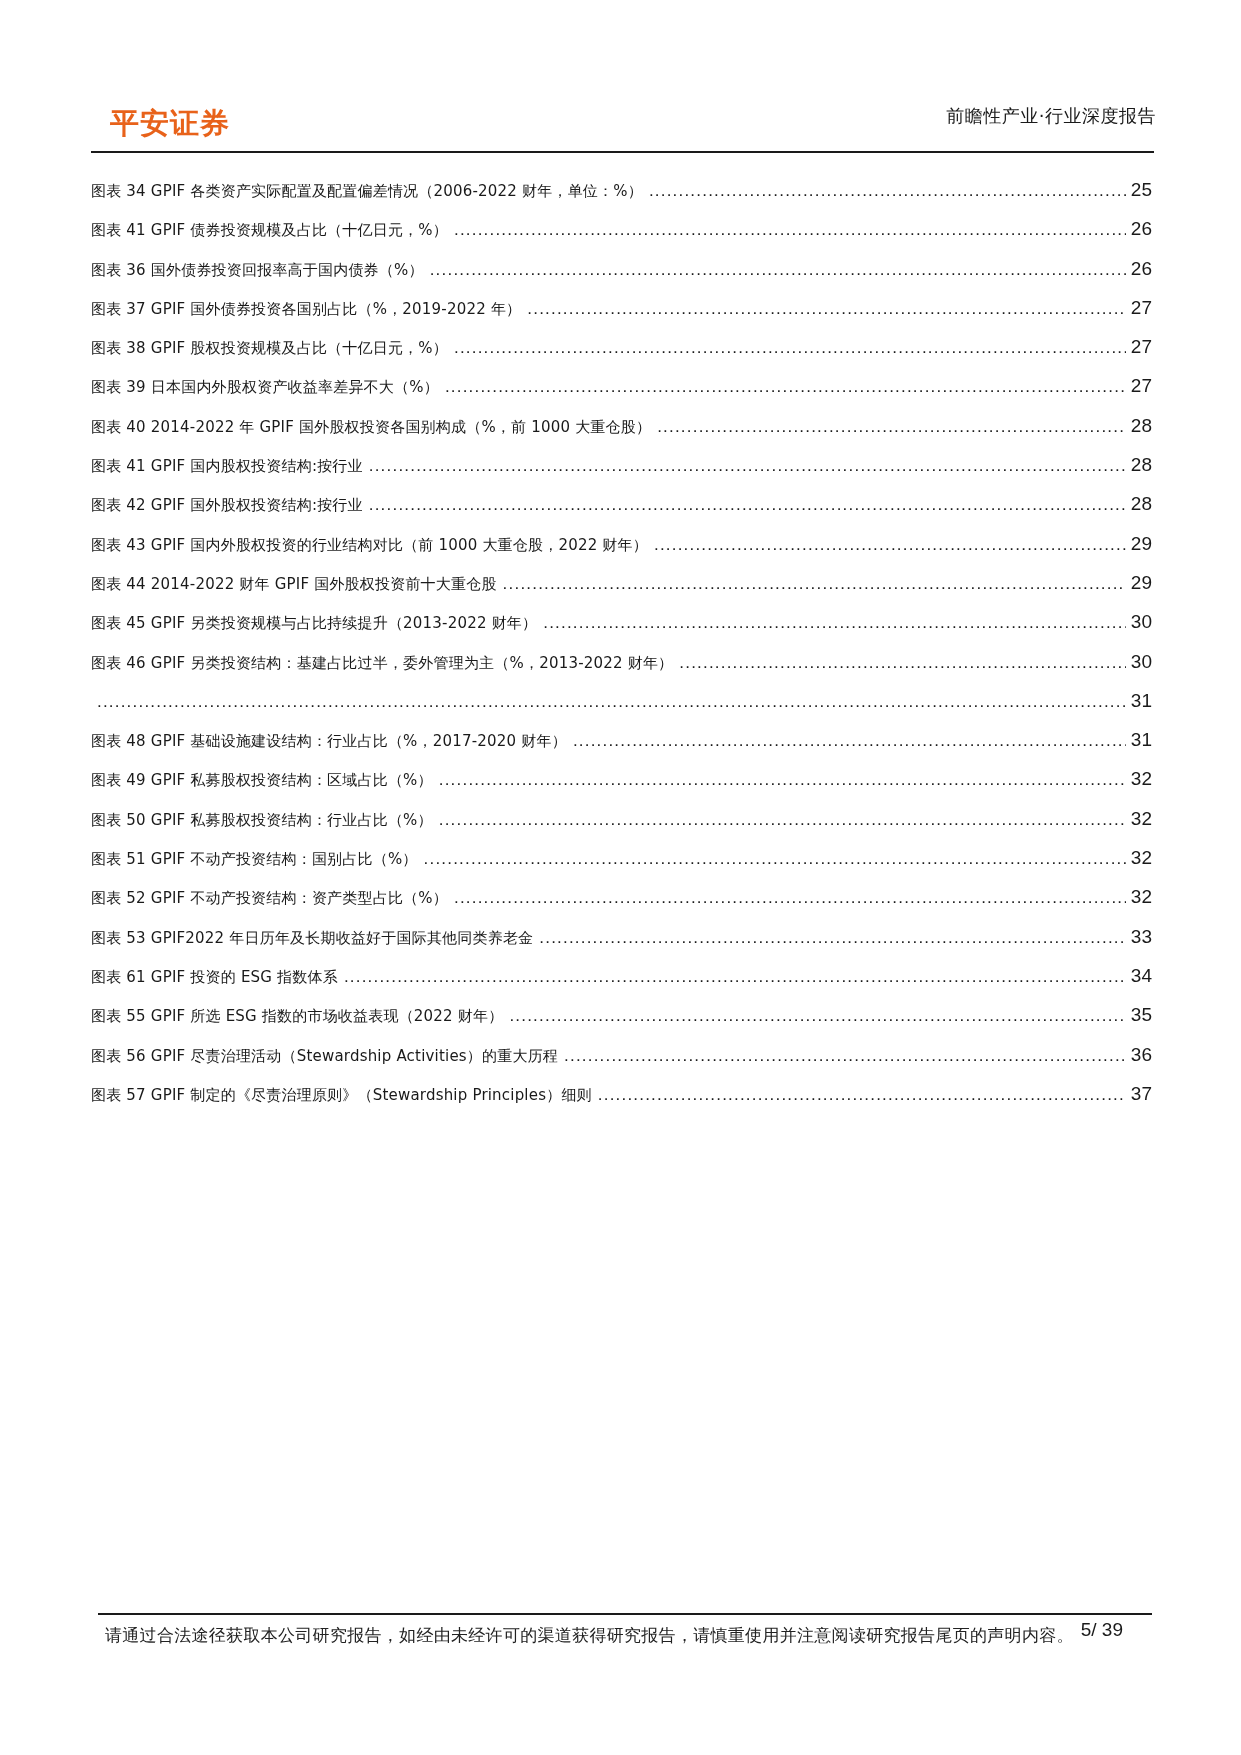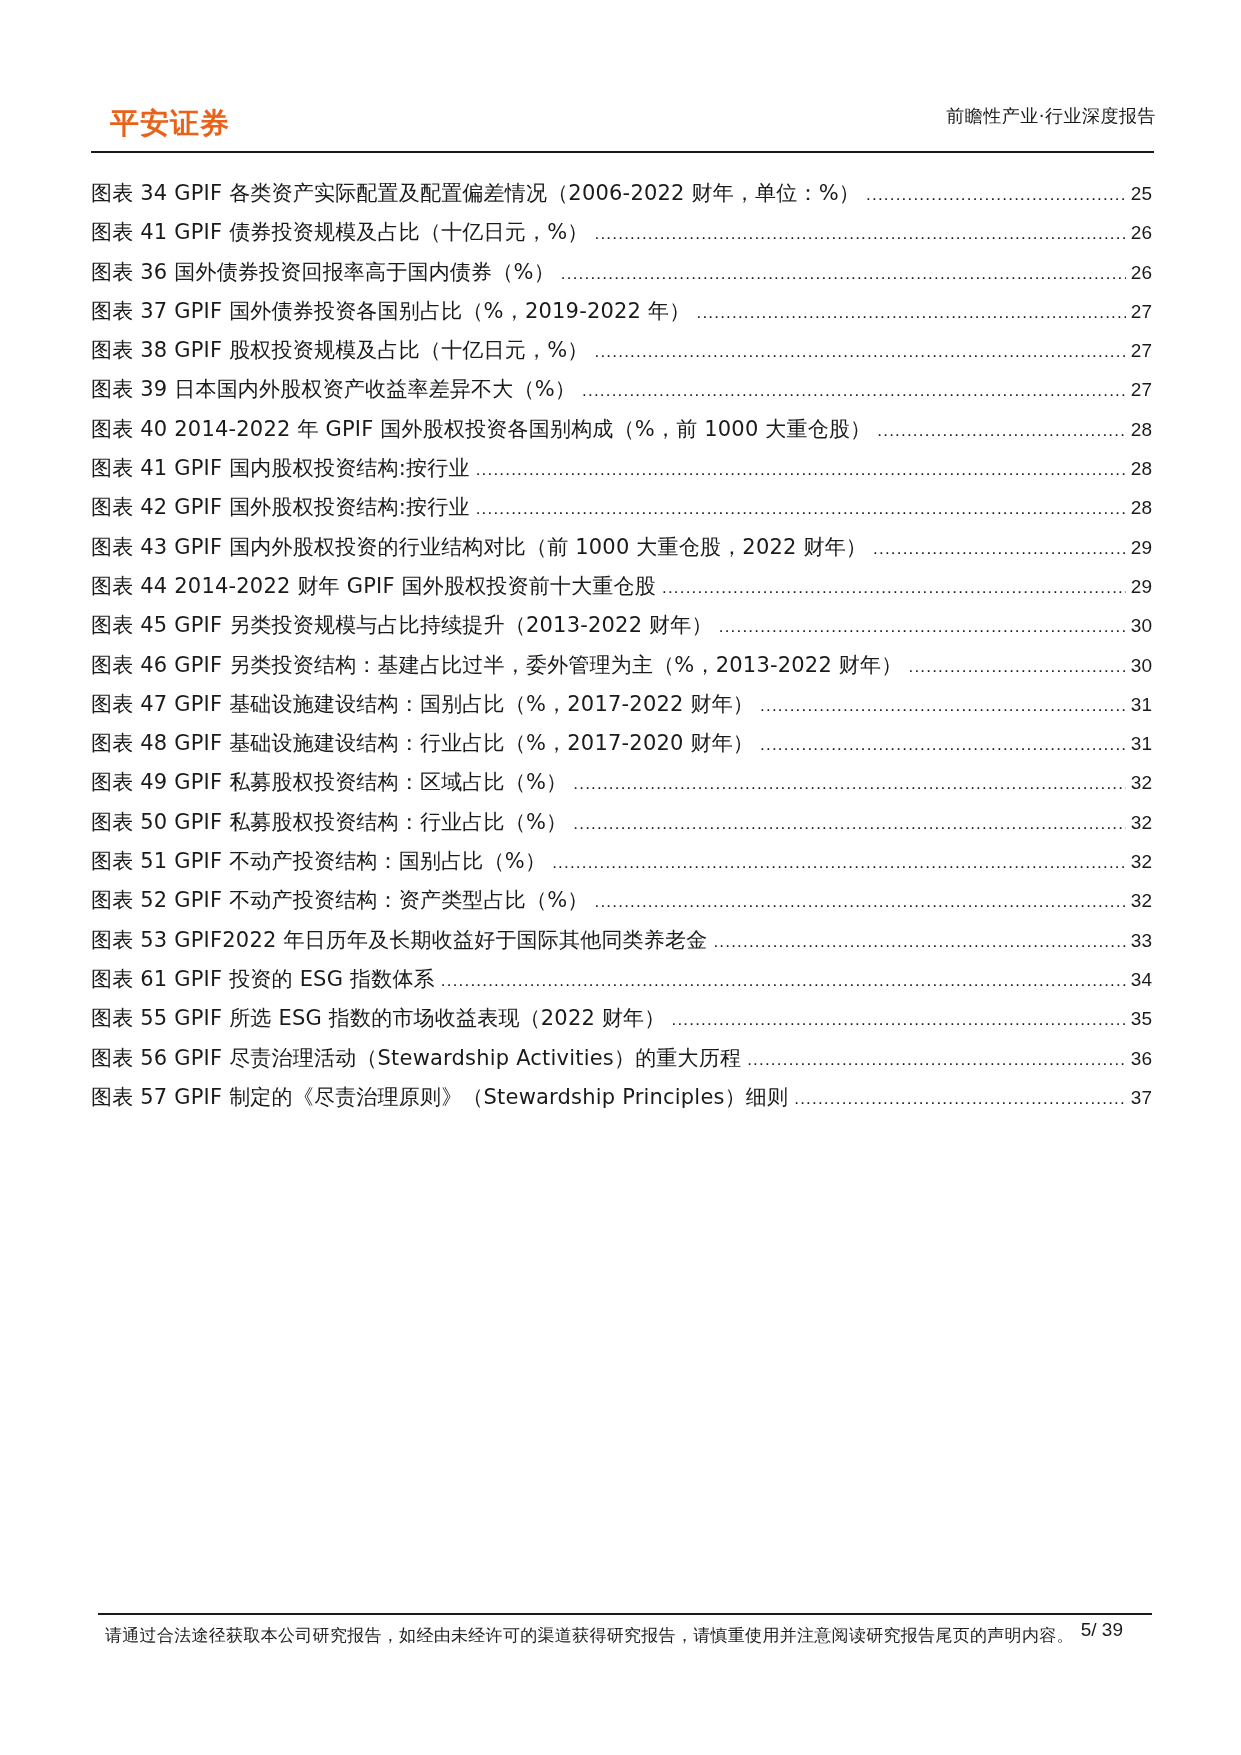--- a/index.html
+++ b/index.html
@@ -59,21 +59,21 @@
     .toc-row {
       display: flex;
       align-items: baseline;
       height: 39.3px;
       font-size: 18.5px;
       white-space: nowrap;
     }
     .toc-title {
       flex: 0 0 auto;
       font-family: "DejaVu Sans", sans-serif;
-      font-size: 21px;
+      font-size: 15px;
       letter-spacing: 0.2px;
     }
     .toc-leader {
       flex: 1 1 auto;
       overflow: hidden;
       margin: 0 4px 0 6px;
       color: #1a1a1a;
       font-family: "Liberation Sans", sans-serif;
       font-size: 17px;
       letter-spacing: 1.2px;
@@ -186,21 +186,20 @@
     <span class="toc-title">图表 45 GPIF 另类投资规模与占比持续提升（2013-2022 财年）</span>
     <span class="toc-leader"></span>
     <span class="toc-page">30</span>
   </div>
   <div class="toc-row">
     <span class="toc-title">图表 46 GPIF 另类投资结构：基建占比过半，委外管理为主（%，2013-2022 财年）</span>
     <span class="toc-leader"></span>
     <span class="toc-page">30</span>
   </div>
   <div class="toc-row">
-    <span class="toc-title">图表 47 GPIF 基础设施建设结构：国别占比（%，2017-2022 财年）</span>
     <span class="toc-leader"></span>
     <span class="toc-page">31</span>
   </div>
   <div class="toc-row">
     <span class="toc-title">图表 48 GPIF 基础设施建设结构：行业占比（%，2017-2020 财年）</span>
     <span class="toc-leader"></span>
     <span class="toc-page">31</span>
   </div>
   <div class="toc-row">
     <span class="toc-title">图表 49 GPIF 私募股权投资结构：区域占比（%）</span>

